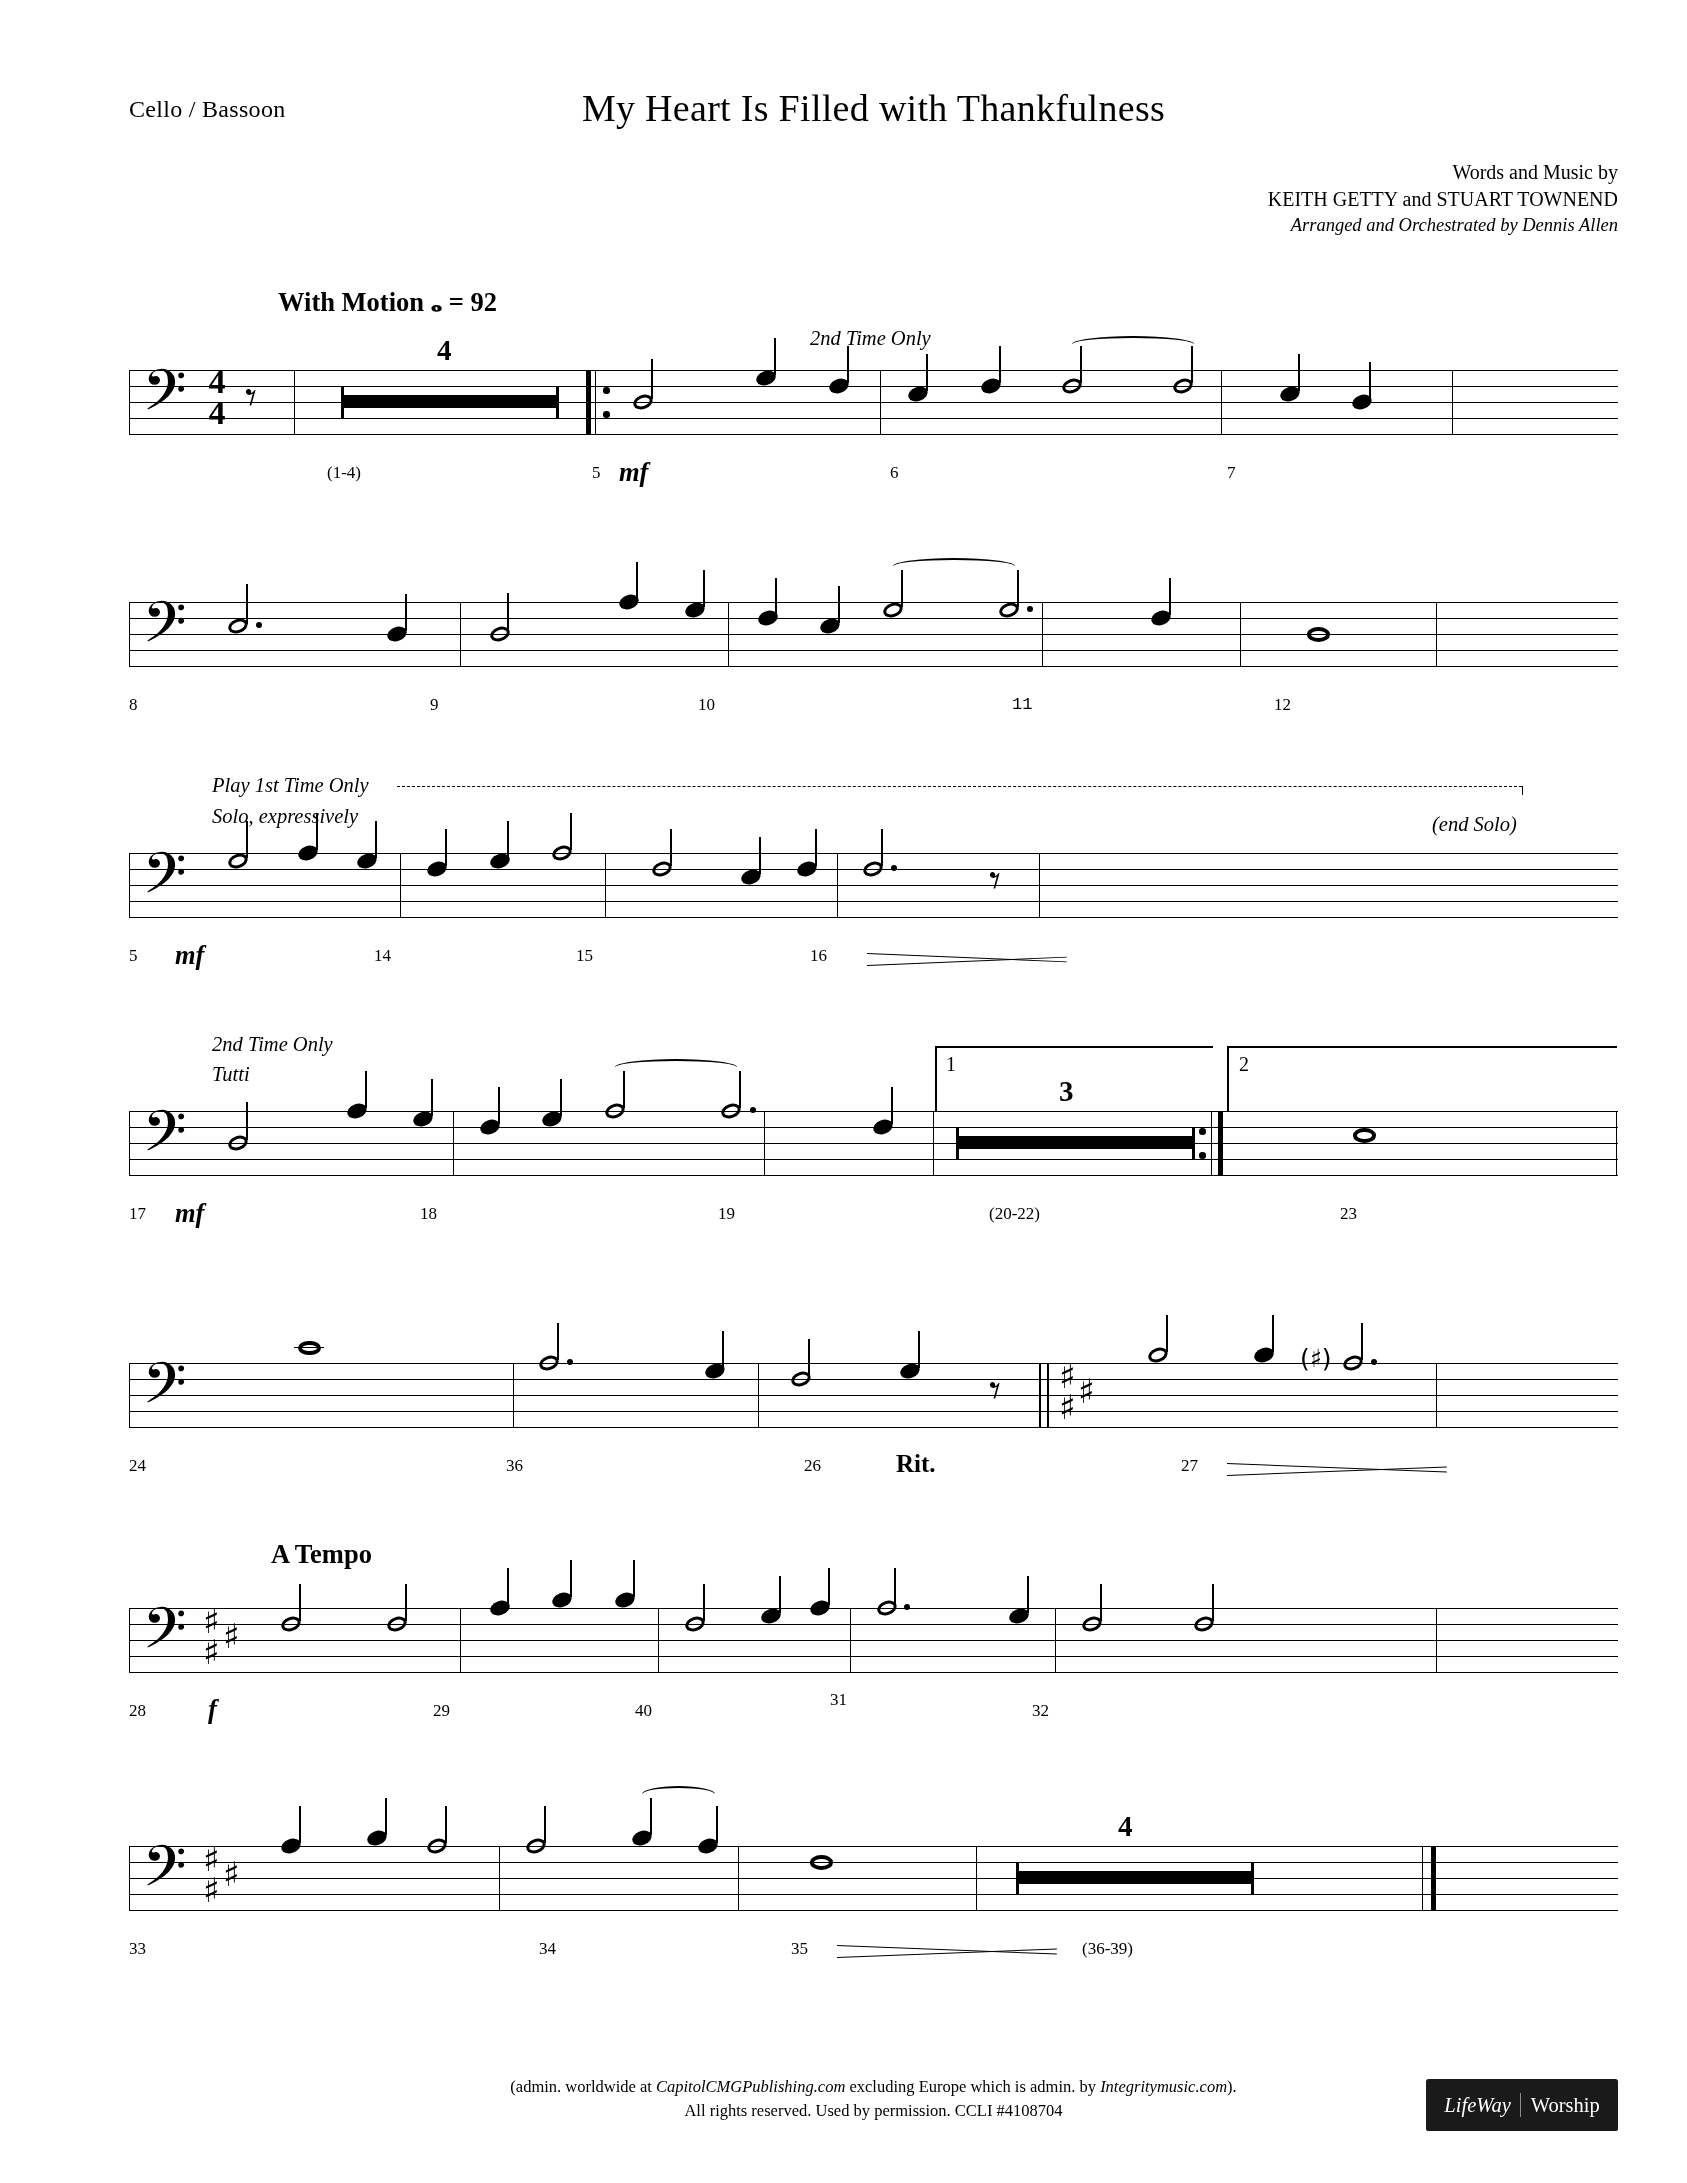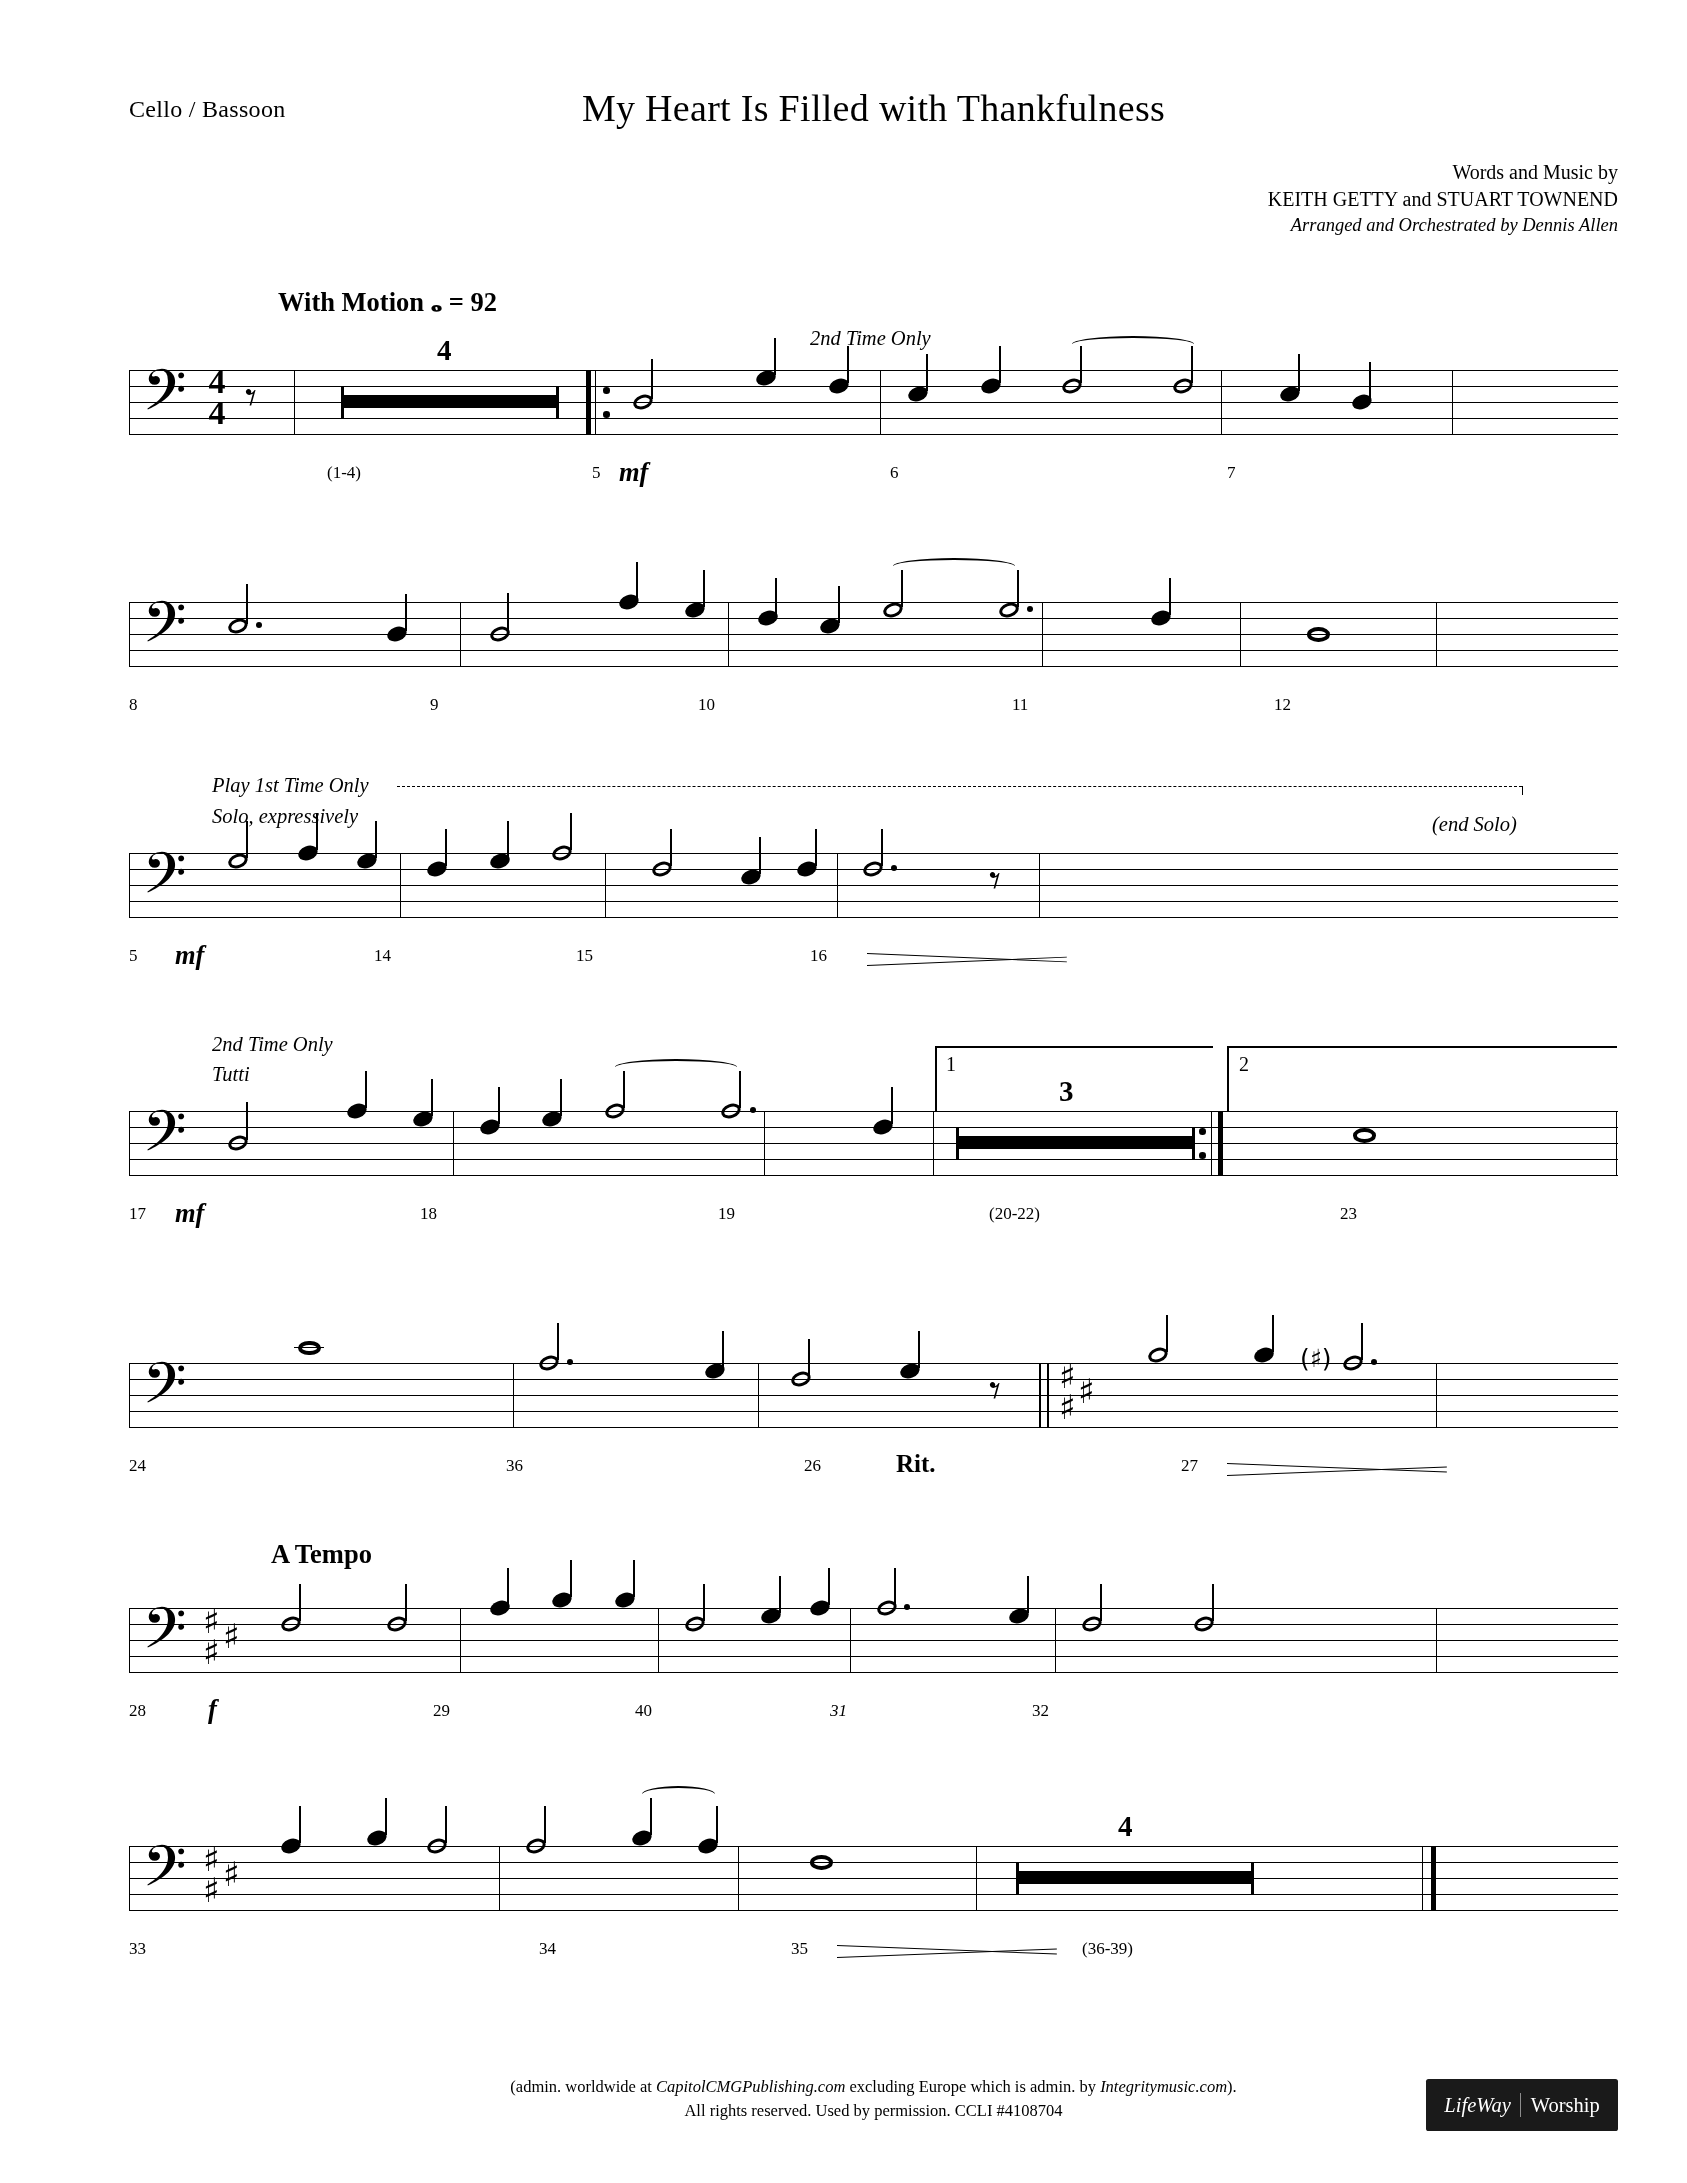--- a/index.html
+++ b/index.html
@@ -413,21 +413,21 @@
     <div class="note" style="left:1022px; top:9.3px;"></div>
     <div class="stem" style="left:1040px; top:-24px; height:37px;"></div>
     <div class="barline" style="left:1111px;"></div>
 
     <div class="note whole" style="left:1178px; top:25px;"></div>
     <div class="barline" style="left:1307px;"></div>
 
     <div class="measnum" style="left:0px; top:93px;">8</div>
     <div class="measnum" style="left:301px; top:93px;">9</div>
     <div class="measnum" style="left:569px; top:93px;">10</div>
-    <div class="measnum" style="left:883px; top:93px;">11</div>
+    <div class="measnum" style="left:883px; top:93px;font-family:Liberation Mono, monospace;">11</div>
     <div class="measnum" style="left:1145px; top:93px;">12</div>
   </div>
 
   <div class="system" style="top:853px;">
     <div class="expr" style="left:83px; top:-79px;">Play 1st Time Only</div>
     <div class="dashline" style="left:268px; top:-67px; width:1125px;"></div>
     <div class="dashtick" style="left:1393px; top:-67px;"></div>
     <div class="expr" style="left:83px; top:-48px;">Solo, expressively</div>
     <div class="expr" style="left:1303px; top:-40px;">(end Solo)</div>
 
@@ -648,21 +648,21 @@
     <div class="note hollow" style="left:953px; top:9.3px;"></div>
     <div class="stem" style="left:971px; top:-24px; height:37px;"></div>
     <div class="note hollow" style="left:1065px; top:9.3px;"></div>
     <div class="stem" style="left:1083px; top:-24px; height:37px;"></div>
     <div class="barline" style="left:1307px;"></div>
 
     <div class="measnum" style="left:0px; top:93px;">28</div>
     <div class="dyn" style="left:79px; top:86px;">f</div>
     <div class="measnum" style="left:304px; top:93px;">29</div>
     <div class="measnum" style="left:506px; top:93px;">40</div>
-    <div class="measnum" style="left:701px; top:93px;font-style:italic;">31</div>
+    <div class="measnum" style="left:701px; top:82px;">31</div>
     <div class="measnum" style="left:903px; top:93px;">32</div>
   </div>
 
   <div class="system" style="top:1846px;">
     <div class="staff">
       <div class="line l0"></div>
         <div class="line l1"></div>
         <div class="line l2"></div>
         <div class="line l3"></div>
         <div class="line l4"></div>

